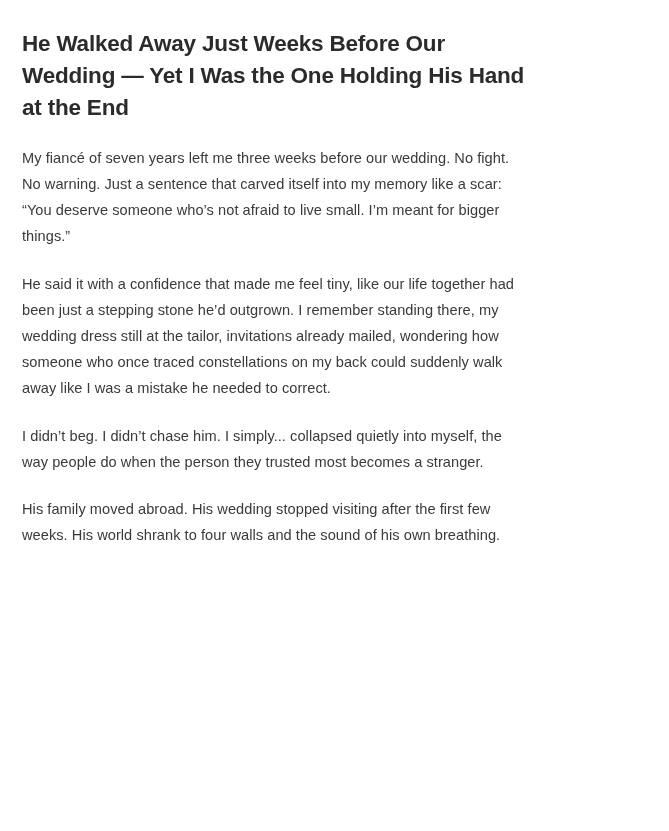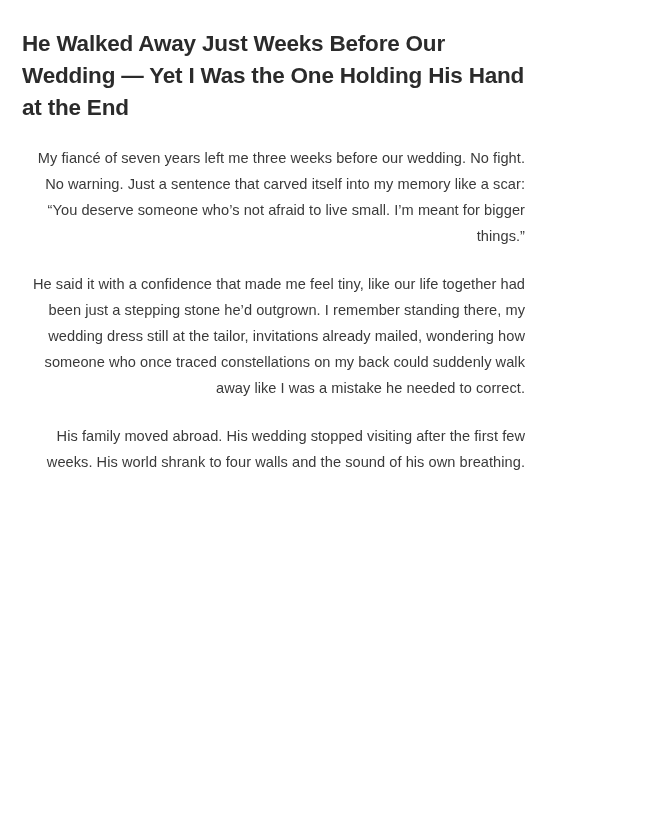--- a/index.html
+++ b/index.html
@@ -30,29 +30,29 @@
     max-width: 648px;
   }
   .article-body p {
     font-family: "Liberation Sans", sans-serif;
     font-size: 14.6px;
     line-height: 1.78;
     color: #3a3a3a;
     margin: 0 0 22px 0;
     max-width: 645px;
     letter-spacing: 0.05px;
-    text-align: right;
   }
   .article-body p:last-child {
     margin-bottom: 0;
   }
 </style>
 </head>
 <body>
 
 <div class="article">
   <h1 class="article-title">He Walked Away Just Weeks Before Our Wedding — Yet I Was the One Holding His Hand at the End</h1>
   <div class="article-body">
     <p>My fiancé of seven years left me three weeks before our wedding. No fight. No warning. Just a sentence that carved itself into my memory like a scar: “You deserve someone who’s not afraid to live small. I’m meant for bigger things.”</p>
     <p>He said it with a confidence that made me feel tiny, like our life together had been just a stepping stone he’d outgrown. I remember standing there, my wedding dress still at the tailor, invitations already mailed, wondering how someone who once traced constellations on my back could suddenly walk away like I was a mistake he needed to correct.</p>
+    <p>I didn’t beg. I didn’t chase him. I simply... collapsed quietly into myself, the way people do when the person they trusted most becomes a stranger.</p>
     <p>His family moved abroad. His wedding stopped visiting after the first few weeks. His world shrank to four walls and the sound of his own breathing.</p>
   </div>
 </div>
 
 </body></html>

